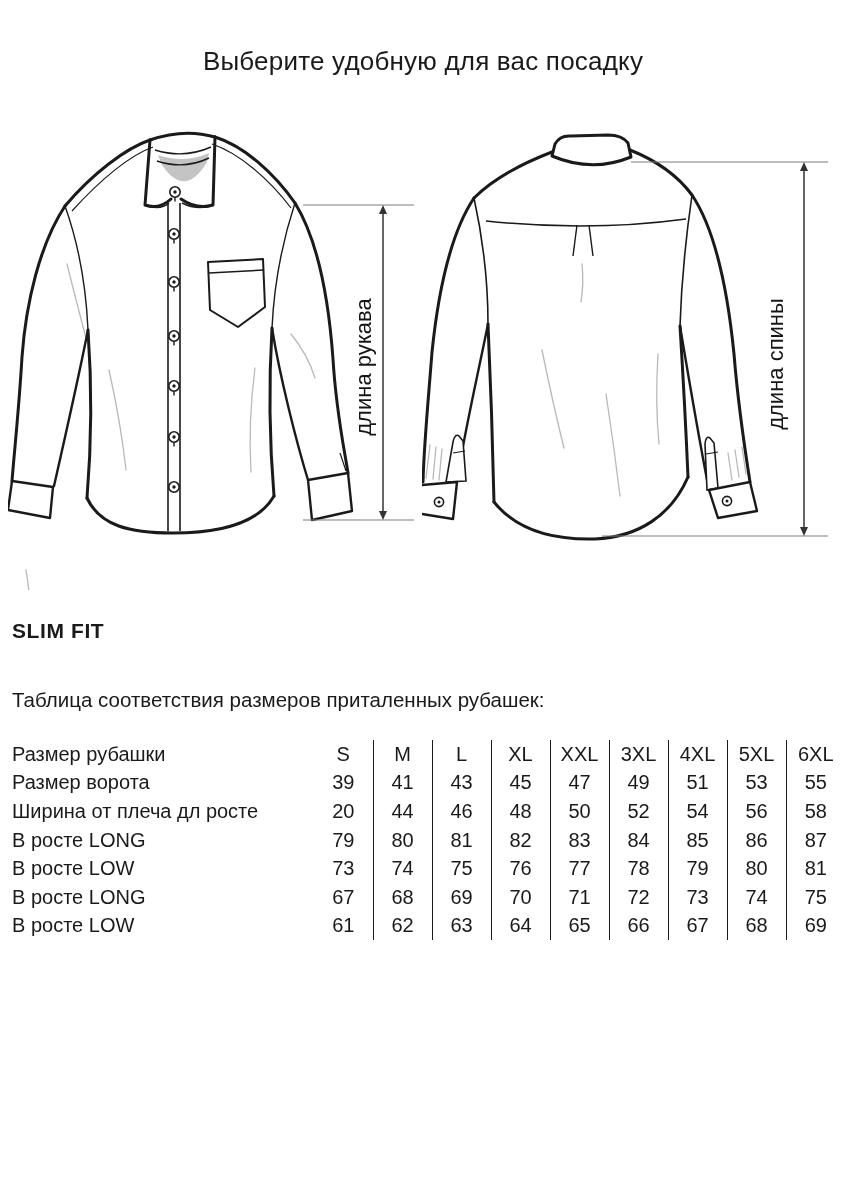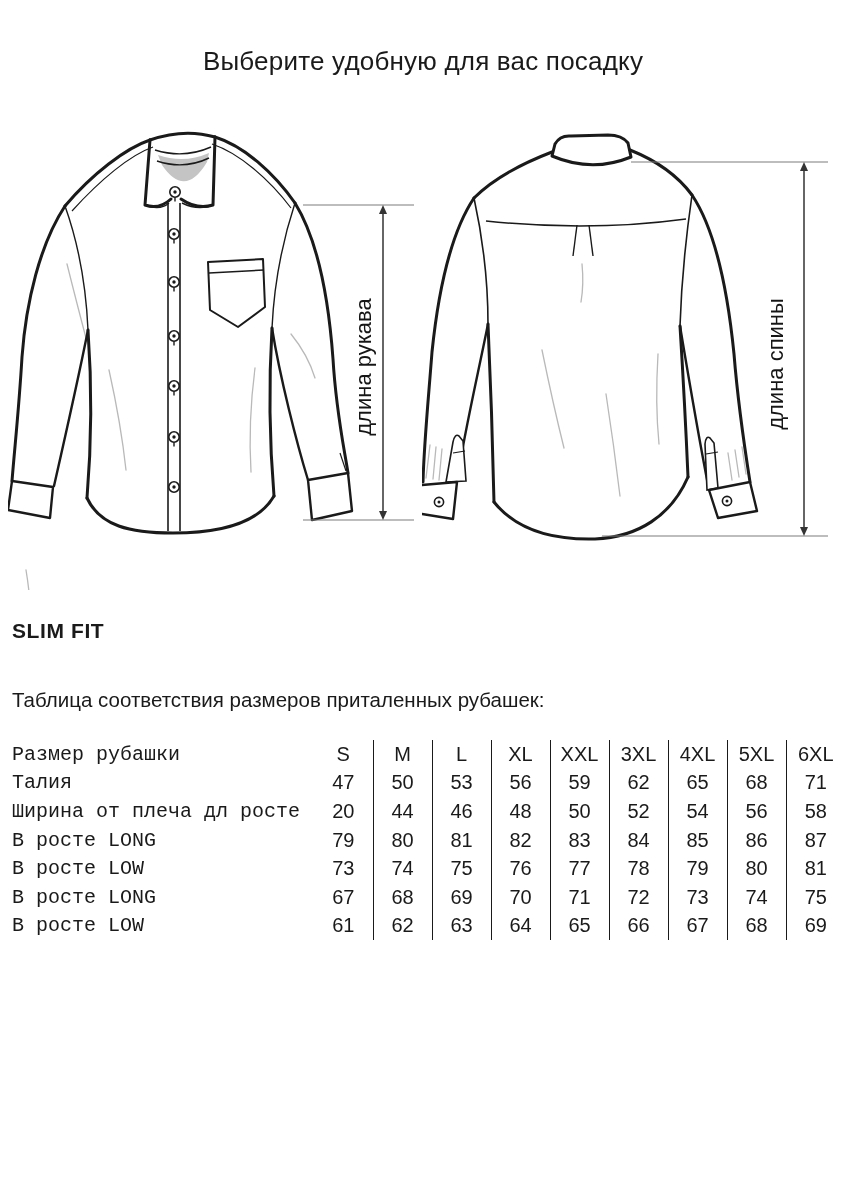--- a/index.html
+++ b/index.html
@@ -8,21 +8,21 @@
   .title{position:absolute;top:46px;left:0;width:846px;text-align:center;
          font-size:26px;letter-spacing:0.2px;}
   .fit-heading{position:absolute;left:12px;top:619px;font-size:21px;font-weight:bold;letter-spacing:0.6px;}
   .subtitle{position:absolute;left:12px;top:656px;font-size:20.5px;margin-top:32px;}
   svg.shirt{position:absolute;}
   #front-shirt{left:8px;top:112px;}
   #back-shirt{left:422px;top:112px;}
   .size-table{position:absolute;left:12px;top:740px;width:833px;border-collapse:collapse;
               table-layout:fixed;font-size:20px;}
   .size-table td{height:28.6px;padding:0;text-align:center;vertical-align:middle;white-space:nowrap;}
-  .size-table td.label{text-align:left;font-family:Liberation Mono, monospace;}
+  .size-table td.label{text-align:left;}
   .size-table td.value + td.value{border-left:1.4px solid #1a1a1a;}
   
   .ln3{fill:none;stroke:#1a1a1a;stroke-width:3;stroke-linecap:round;stroke-linejoin:round;}
   .ln24{fill:none;stroke:#1a1a1a;stroke-width:2.4;stroke-linecap:round;stroke-linejoin:round;}
   .ln2{fill:none;stroke:#1a1a1a;stroke-width:2;stroke-linejoin:round;}
   .ln16{fill:none;stroke:#1a1a1a;stroke-width:1.6;}
   .ln14{fill:none;stroke:#1a1a1a;stroke-width:1.4;}
   .ln12{fill:none;stroke:#1a1a1a;stroke-width:1.2;}
   .fillw{fill:#fff;}
   .crease{fill:none;stroke:#b9b9b9;stroke-width:1.3;stroke-linecap:round;}
@@ -225,30 +225,30 @@
           <td class="value">M</td>
           <td class="value">L</td>
           <td class="value">XL</td>
           <td class="value">XXL</td>
           <td class="value">3XL</td>
           <td class="value">4XL</td>
           <td class="value">5XL</td>
           <td class="value">6XL</td>
         </tr>
         <tr>
-          <td class="label">Талия</td>
+          <td class="label">Размер ворота</td>
+          <td class="value">39</td>
+          <td class="value">41</td>
+          <td class="value">43</td>
+          <td class="value">45</td>
           <td class="value">47</td>
-          <td class="value">50</td>
+          <td class="value">49</td>
+          <td class="value">51</td>
           <td class="value">53</td>
-          <td class="value">56</td>
-          <td class="value">59</td>
-          <td class="value">62</td>
-          <td class="value">65</td>
-          <td class="value">68</td>
-          <td class="value">71</td>
+          <td class="value">55</td>
         </tr>
         <tr>
           <td class="label">Ширина от плеча дл росте</td>
           <td class="value">20</td>
           <td class="value">44</td>
           <td class="value">46</td>
           <td class="value">48</td>
           <td class="value">50</td>
           <td class="value">52</td>
           <td class="value">54</td>

